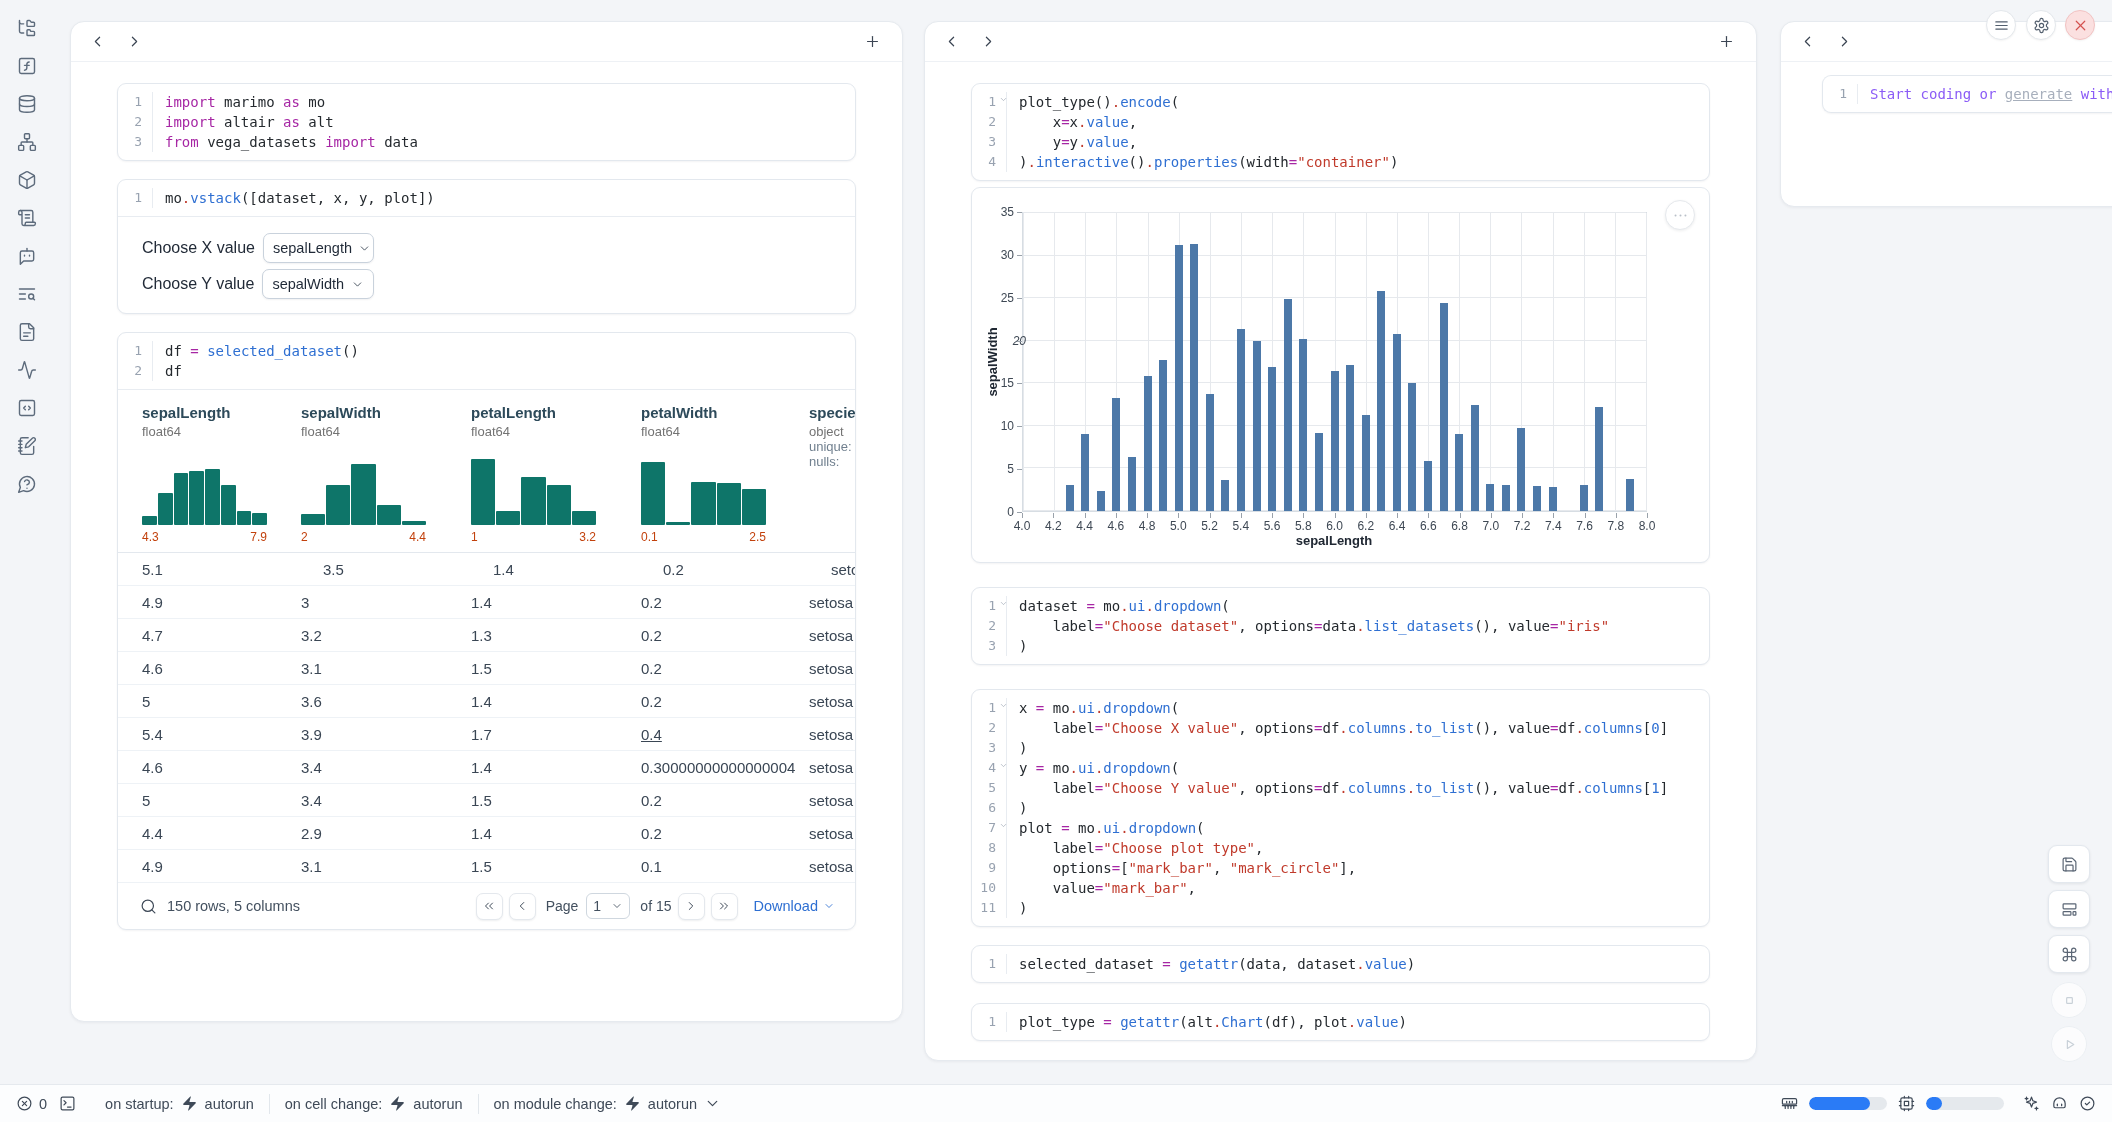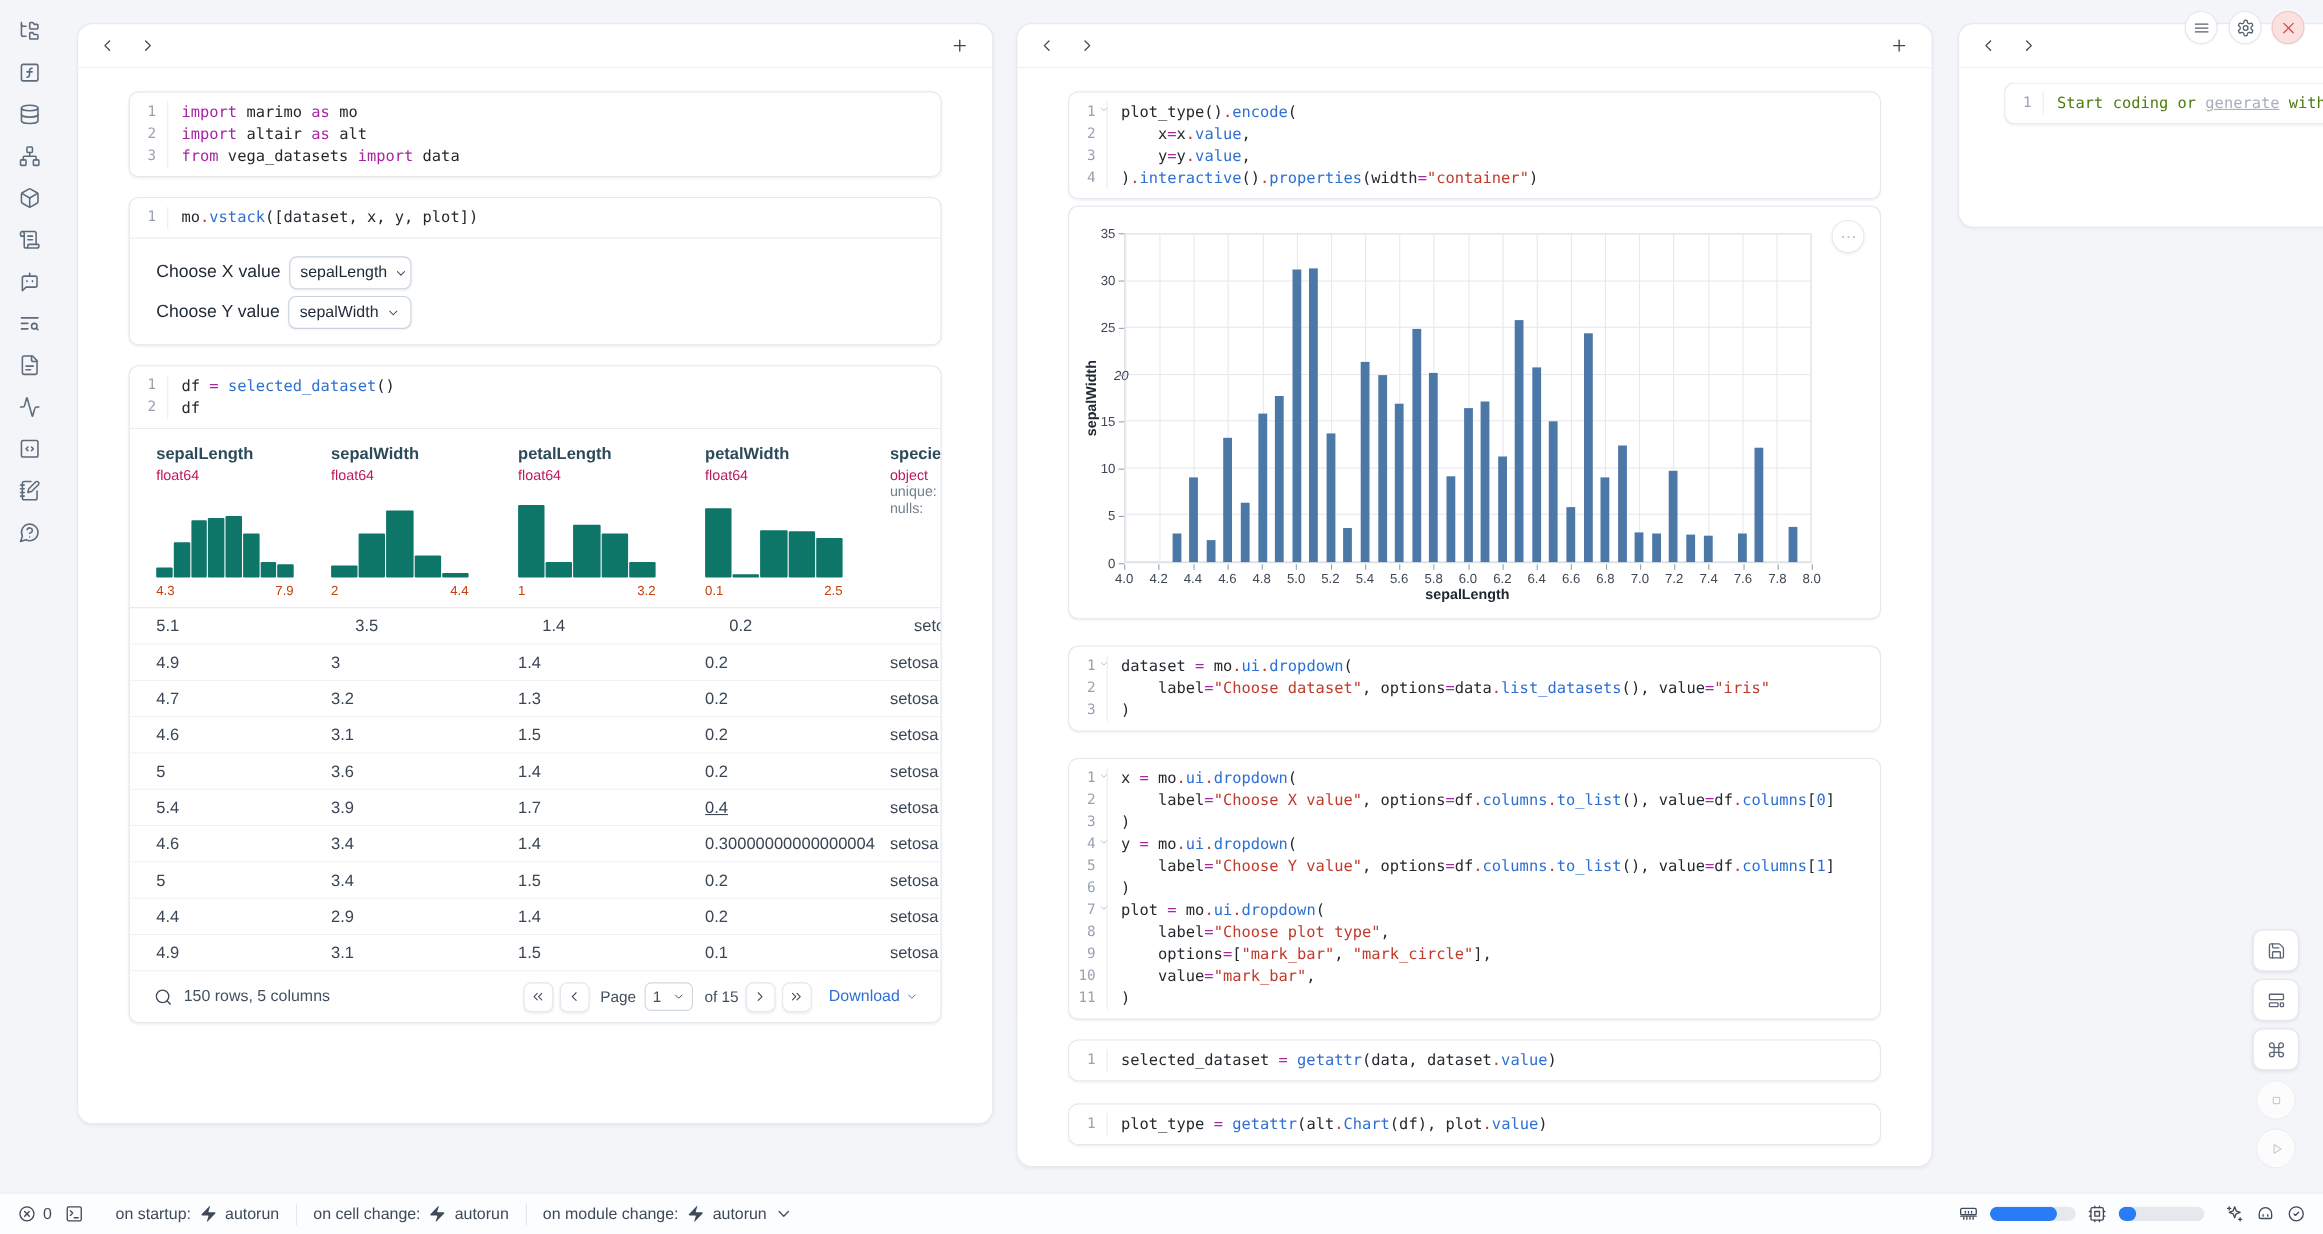--- a/index.html
+++ b/index.html
@@ -21,35 +21,35 @@
   .ph-spacer{flex:1}
 
   
   .cellbox{margin:0 46px;background:#fff;border:1px solid #e3e8ee;border-radius:9px;box-shadow:0 1px 2px rgba(16,24,40,.05);overflow:hidden}
   .code{padding:8px 0}
   .cl{display:flex}
   .ln{flex:0 0 34px;text-align:right;padding-right:10px;font:13px/20px "DejaVu Sans Mono",monospace;color:#98a2b0;position:relative}
   .fold{position:absolute;right:-2px;top:3px;color:#9aa4b2;line-height:0}
   .lc{flex:1;font:14px/20px "DejaVu Sans Mono",monospace;white-space:pre;border-left:1px solid #e8ecf1;padding-left:12px;overflow:hidden}
   .tk-p{color:#24292e}.tk-k{color:#a626a4}.tk-f{color:#2e6fd2}.tk-s{color:#c03a2b}.tk-d{color:#c03a2b}.tk-n{color:#2e6fd2}
-  .tk-ph{color:#4d7c0f}.tk-phu{color:#a7afbc;text-decoration:underline}
+  .tk-ph{color:#8b5cf6}.tk-phu{color:#a7afbc;text-decoration:underline}
   .out{border-top:1px solid #e8ecf1}
 
   
   .controls{padding:14px 0 10px 0}
   .ctrl-row{display:flex;align-items:center;height:34px;margin:0 0 2px 24px}
   .ctrl-label{font-size:16px;color:#222b38;margin-right:8px}
   .ctrl-select{height:30px;border:1px solid #c9d2dc;border-radius:7px;background:#fff;display:flex;align-items:center;justify-content:space-between;padding:0 9px;font-size:14.5px;color:#1f2937;box-shadow:0 1px 2px rgba(16,24,40,.06);cursor:pointer}
   .ctrl-select .chev{color:#3f4a58;margin-left:6px;line-height:0}
 
   
   .thead{display:flex;width:max-content;padding:14px 0 8px 24px;border-bottom:1px solid #e3e8ee}
   .th{flex:0 0 auto}
   .cname{font-size:15px;font-weight:700;color:#2d4a5a;white-space:nowrap}
-  .ctype{font-size:13px;color:#be185d;margin-top:3px;white-space:nowrap}
+  .ctype{font-size:13px;color:#737373;margin-top:3px;white-space:nowrap}
   .hist{display:flex;align-items:flex-end;gap:1px;width:125px;height:76px;margin-top:10px}
   .hbar{flex:1;background:#0e7569;border-radius:1px}
   .hrange{display:flex;justify-content:space-between;width:125px;font-size:12px;color:#c2410c;margin-top:5px}
   .stat{font-size:13px;color:#71808f;white-space:nowrap}
   .stat:nth-of-type(1){margin-top:24px}
   .tr{display:flex;width:max-content;height:33px;align-items:center;padding-left:24px;border-bottom:1px solid #eef2f6}
   .td{flex:0 0 auto;font-size:15px;color:#3a4654;white-space:nowrap}
   .tfoot{display:flex;align-items:center;height:46px;padding:0 20px 0 22px;color:#43505f}
   .tfoot .summary{font-size:14.5px;margin-left:10px}
   .tfoot .spacer{flex:1}

